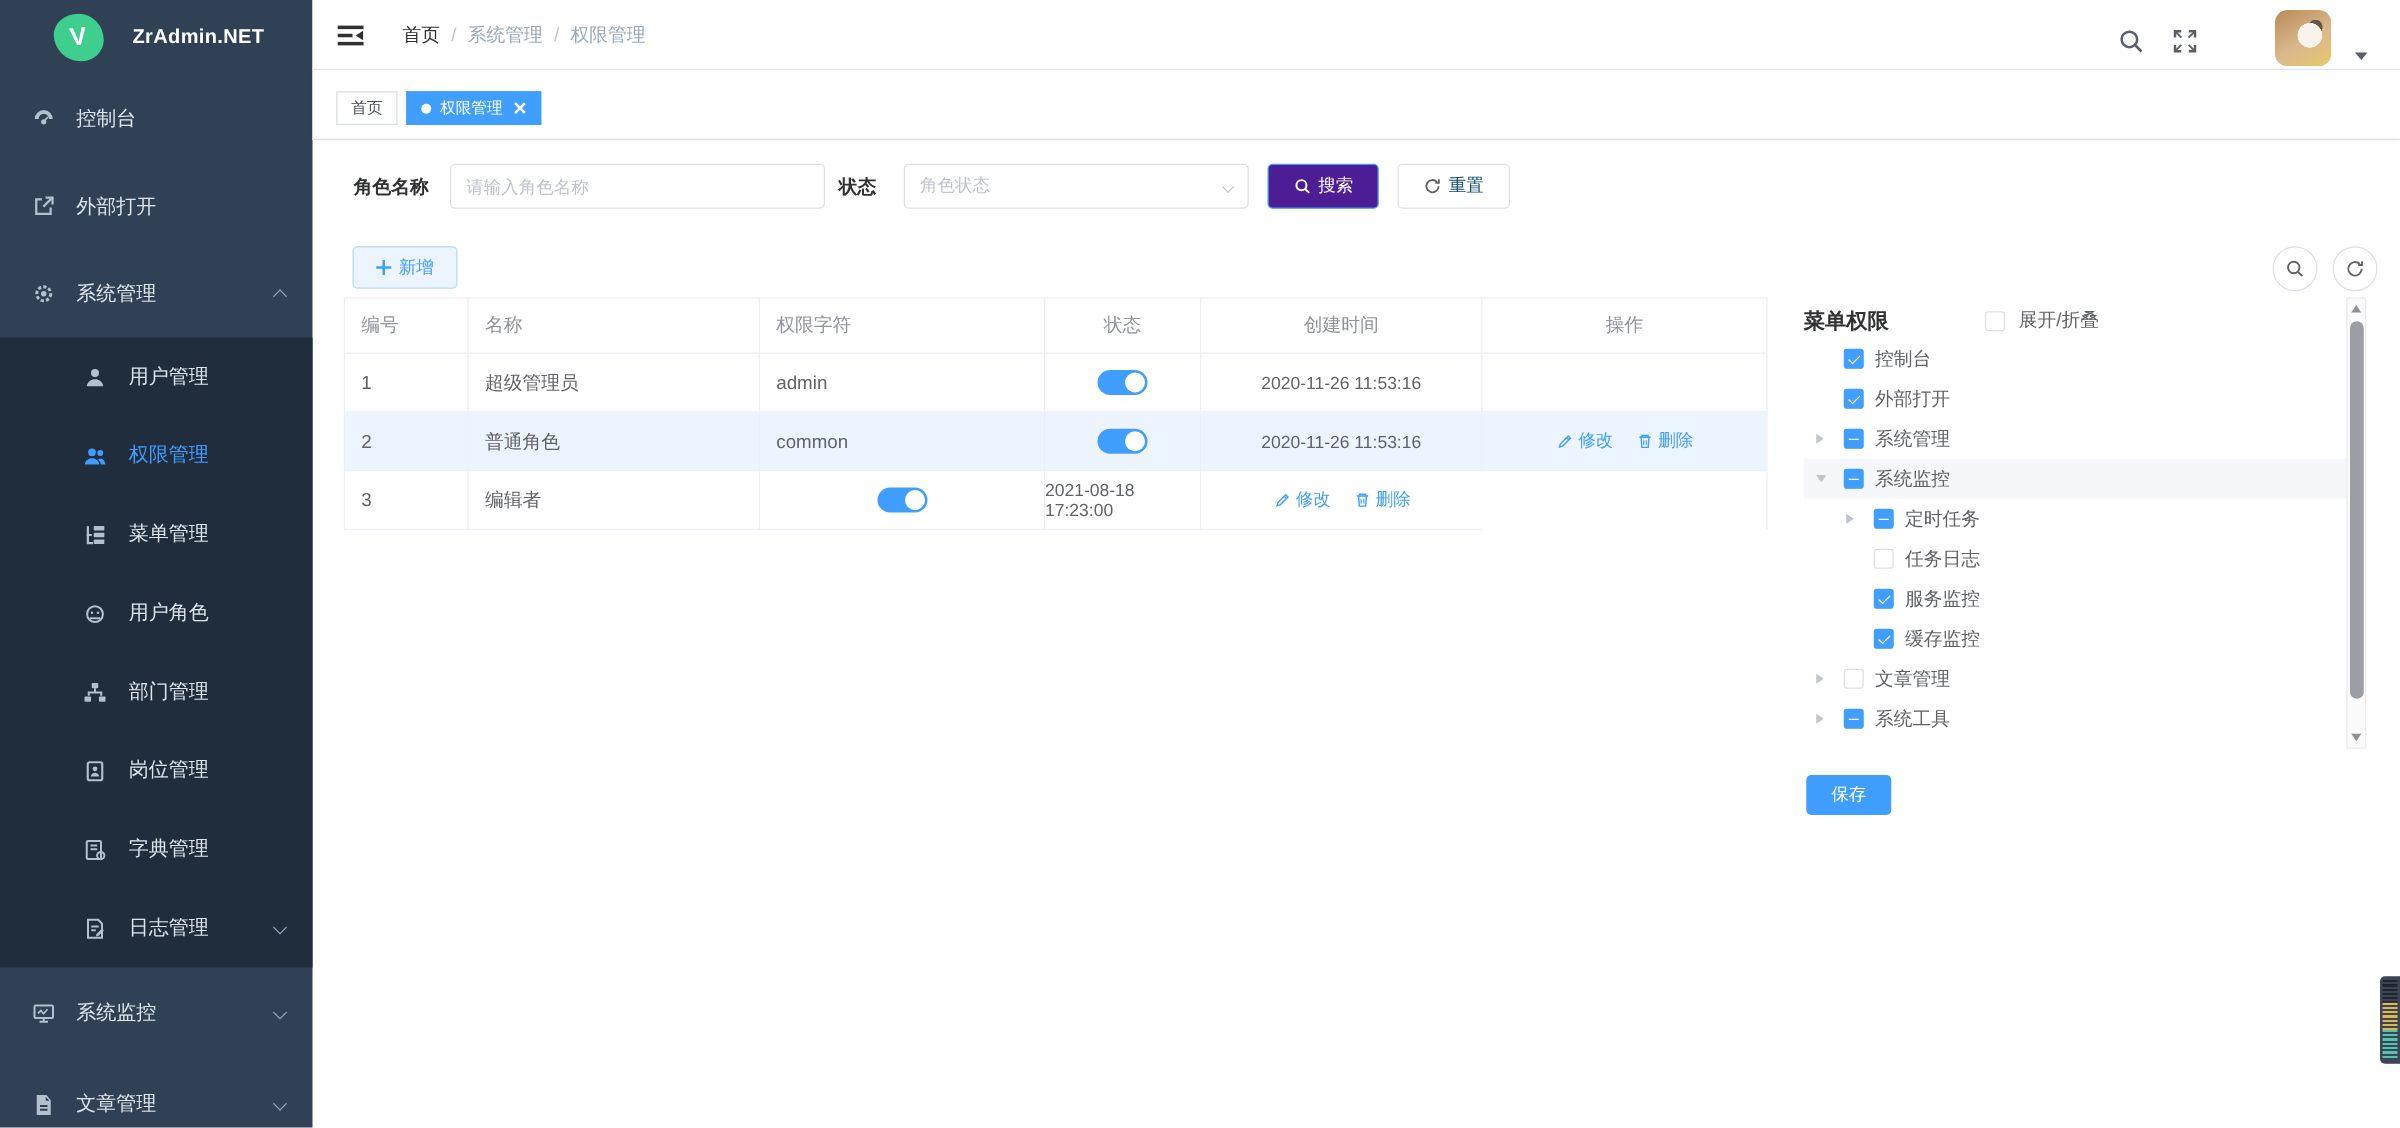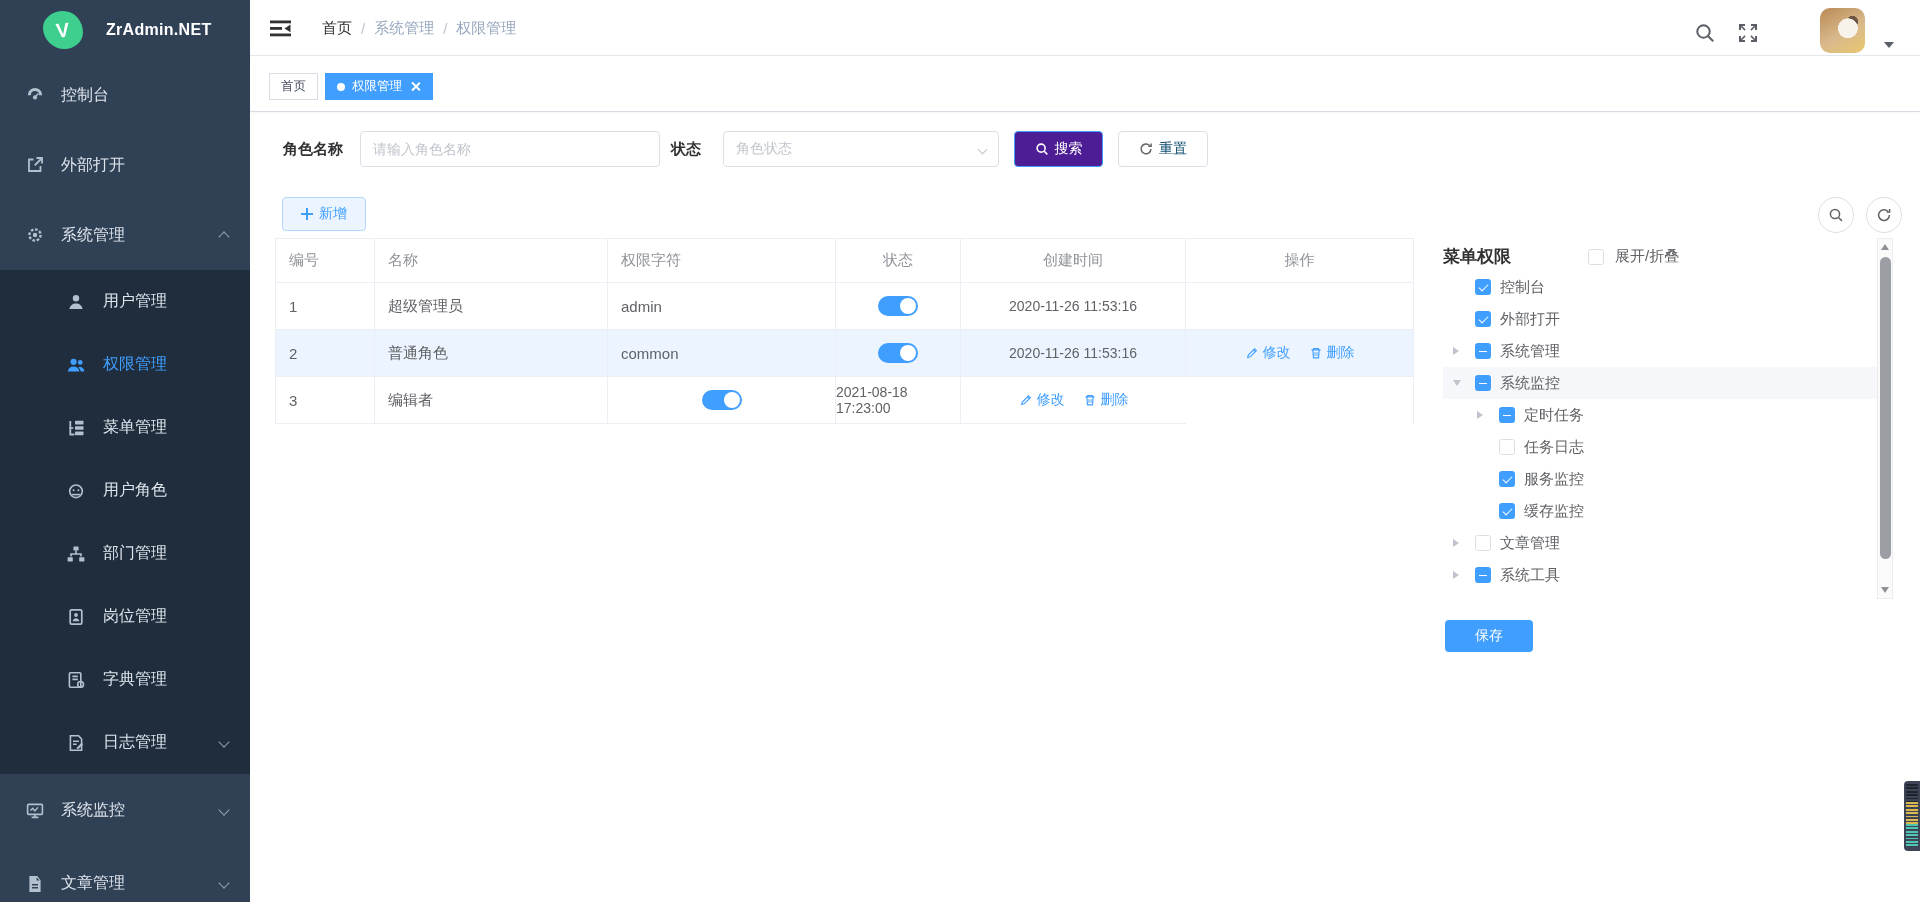--- a/index.html
+++ b/index.html
@@ -130,21 +130,21 @@
     border-top:4.5px solid transparent; border-bottom:4.5px solid transparent; }
   .tri-d { width:0; height:0; border-top:6px solid #c0c4cc;
     border-left:4.5px solid transparent; border-right:4.5px solid transparent; }
   .cb { width:16px; height:16px; border:1px solid #dcdfe6; border-radius:2.5px; background:#fff;
     position:relative; flex:0 0 16px; cursor:pointer; }
   .cb.checked, .cb.indet { background:#409eff; border-color:#409eff; }
   .cb.checked::after { content:""; position:absolute; left:4.5px; top:1.5px; width:4px; height:8px;
     border-right:1.7px solid #fff; border-bottom:1.7px solid #fff; transform:rotate(45deg); }
   .cb.indet::after { content:""; position:absolute; left:3px; top:6.5px; width:8px; height:1.8px; background:#fff; }
   .tnode .lbl { margin-left:9px; color:#606266; font-size:15px; }
-  .btn-save { position:absolute; left:1445px; top:620px; width:88px; height:32px; background:#409eff;
+  .btn-save { position:absolute; left:1445px; top:620px; width:68px; height:32px; background:#409eff;
     color:#fff; border:none; border-radius:4px; font-size:14px; cursor:pointer;
     font-family:"Liberation Sans","DejaVu Sans",sans-serif; }
 
   
   .vscroll { position:absolute; left:1877px; top:238px; width:16px; height:361px;
     background:#fafafa; border:1px solid #ececec; }
   .vs-arrow { position:absolute; left:3px; width:0; height:0;
     border-left:4.5px solid transparent; border-right:4.5px solid transparent; cursor:pointer; }
   .vs-up { top:5px; border-bottom:6px solid #8d9095; }
   .vs-down { bottom:5px; border-top:6px solid #8d9095; }

